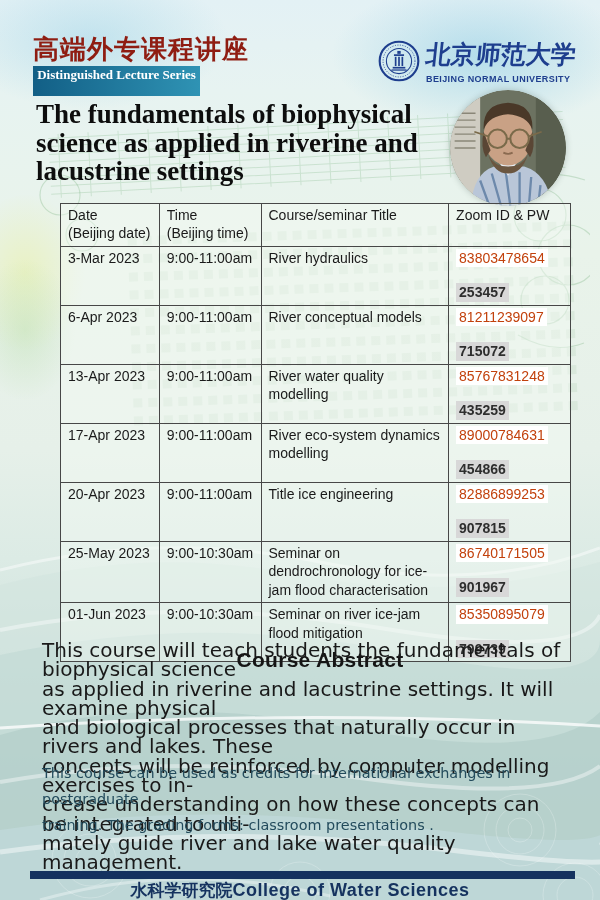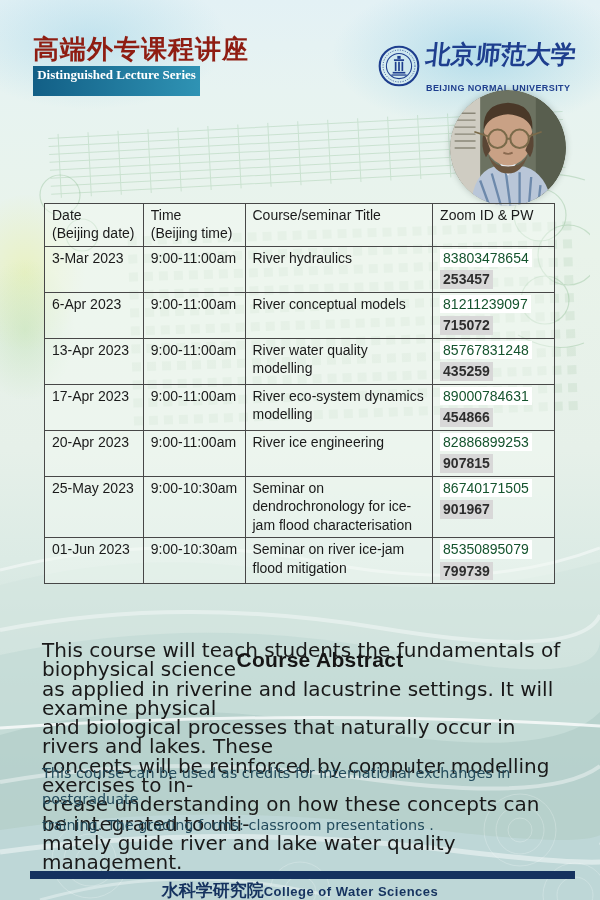--- a/index.html
+++ b/index.html
@@ -16,47 +16,47 @@
   .bg-svg{position:absolute;pointer-events:none;}
 
   .series-zh{position:absolute;left:33px;top:32px;font-size:26px;font-weight:700;color:#8f1d12;letter-spacing:1px;}
   .series-banner{position:absolute;left:33px;top:66px;width:167px;height:30px;
     background:linear-gradient(90deg,#125f86,#2f93b4);
     color:#fff;font-family:"Liberation Serif",serif;font-weight:700;font-size:13px;line-height:18px;text-align:center;}
   .logo{position:absolute;left:378px;top:38px;display:flex;align-items:center;}
   .logo .seal{width:42px;height:42px;flex:0 0 auto;}
   .logo .names{margin-left:6px;color:#1e3e8e;}
   .logo .zh{font-size:25px;font-weight:800;letter-spacing:0px;transform:skewX(-6deg);white-space:nowrap;font-family:"Liberation Serif",serif;}
-  .logo .en{font-size:9px;font-weight:700;letter-spacing:.4px;white-space:nowrap;margin-top:12px;}
+  .logo .en{font-size:9px;font-weight:700;letter-spacing:.4px;white-space:nowrap;margin-top:3px;}
 
   .course-title{position:absolute;left:36px;top:100px;width:430px;
     font-family:"Liberation Serif",serif;font-weight:700;font-size:27px;line-height:1.06;color:#0d0d0d;}
   .portrait{position:absolute;left:450px;top:90px;width:116px;height:116px;border-radius:50%;overflow:hidden;box-shadow:0 0 6px rgba(40,60,50,.25);}
 
-  table.schedule{position:absolute;left:44px;top:203px;width:511px;border-collapse:collapse;
+  table.schedule{position:absolute;left:60px;top:203px;width:511px;border-collapse:collapse;
     font-size:14px;color:#1a1a1a;background:rgba(244,250,243,.45);}
   table.schedule th,table.schedule td{border:1px solid #474747;padding:2px 7px 3px;vertical-align:top;text-align:left;line-height:1.32;font-weight:400;}
   table.schedule th{white-space:pre-line;}
   td.c-title{vertical-align:middle;}
-  .zid{background:#ffffff;color:#14532d;padding:0 3px;display:inline-block;}
-  .zpw{background:#d8d8d8;color:#2e2e2e;font-weight:700;padding:0 3px;display:inline-block;margin-top:3px;}
+  .zid{background:#ffffff;color:#c2410c;padding:0 3px;display:inline-block;}
+  .zpw{background:#d8d8d8;color:#2e2e2e;font-weight:700;padding:0 3px;display:inline-block;margin-top:16px;}
 
   .abs-heading{position:absolute;left:0;top:648px;width:600px;text-align:center;
     font-size:21px;font-weight:700;color:#151515;letter-spacing:.3px;margin-left:20px;}
   .abs-body{position:absolute;left:42px;top:641px;width:527px;
     font-family:"DejaVu Sans",sans-serif;font-size:20px;line-height:19.3px;color:#191919;white-space:pre-line;}
   .credits{position:absolute;left:42px;top:760px;width:527px;color:#234b5c;
     font-family:"DejaVu Sans",sans-serif;font-size:14.4px;line-height:26px;}
   .credits .en{white-space:pre-line;}
   .credits .zh{font-size:14px;margin-top:2px;}
 
   .footer-bar{position:absolute;left:30px;top:871px;width:545px;height:8px;background:#15325f;}
   .footer-text{position:absolute;left:0;top:879px;width:600px;text-align:center;color:#15325f;font-weight:700;}
   .footer-text .zh{font-size:17px;}
-  .footer-text .en{font-size:13px;letter-spacing:.5px;}
+  .footer-text .en{font-size:18px;letter-spacing:.5px;}
 </style>
 </head>
 <body>
 
 <div class="poster">
 
   <div class="blob sky-l"></div>
   <div class="blob sky-r"></div>
   <div class="blob yellow"></div>
   <div class="blob green"></div>
@@ -123,20 +123,21 @@
         <rect x="35" y="64" width="30" height="4"></rect>
         <rect x="32" y="70" width="36" height="3"></rect>
       </g>
     </svg>
     <div class="names">
       <div class="zh">北京师范大学</div>
       <div class="en">BEIJING NORMAL UNIVERSITY</div>
     </div>
   </div>
 
+  <div class="course-title">The fundamentals of biophysical science as applied in riverine and lacustrine settings</div>
 
   <div class="portrait">
     <svg viewBox="0 0 100 100" width="116" height="116">
       <defs>
         <clipPath id="pc">
             <circle cx="50" cy="50" r="50"></circle>
           </clipPath>
       </defs>
       <g clip-path="url(#pc)">
         <rect x="0" y="0" width="100" height="100" fill="#6c7261"></rect>
@@ -200,21 +201,21 @@
     </tr>
     <tr style="height:39px">
       <td>17-Apr 2023</td>
       <td>9:00-11:00am</td>
       <td class="c-title">River eco-system dynamics modelling</td>
       <td><span class="zid">89000784631</span><br><span class="zpw">454866</span></td>
     </tr>
     <tr style="height:38px">
       <td>20-Apr 2023</td>
       <td>9:00-11:00am</td>
-      <td class="c-title">River ice engineering</td>
+      <td class="c-title">Title ice engineering</td>
       <td><span class="zid">82886899253</span><br><span class="zpw">907815</span></td>
     </tr>
     <tr style="height:58px">
       <td>25-May 2023</td>
       <td>9:00-10:30am</td>
       <td class="c-title">Seminar on dendrochronology for ice-jam flood characterisation</td>
       <td><span class="zid">86740171505</span><br><span class="zpw">901967</span></td>
     </tr>
     <tr style="height:40px">
       <td>01-Jun 2023</td>

